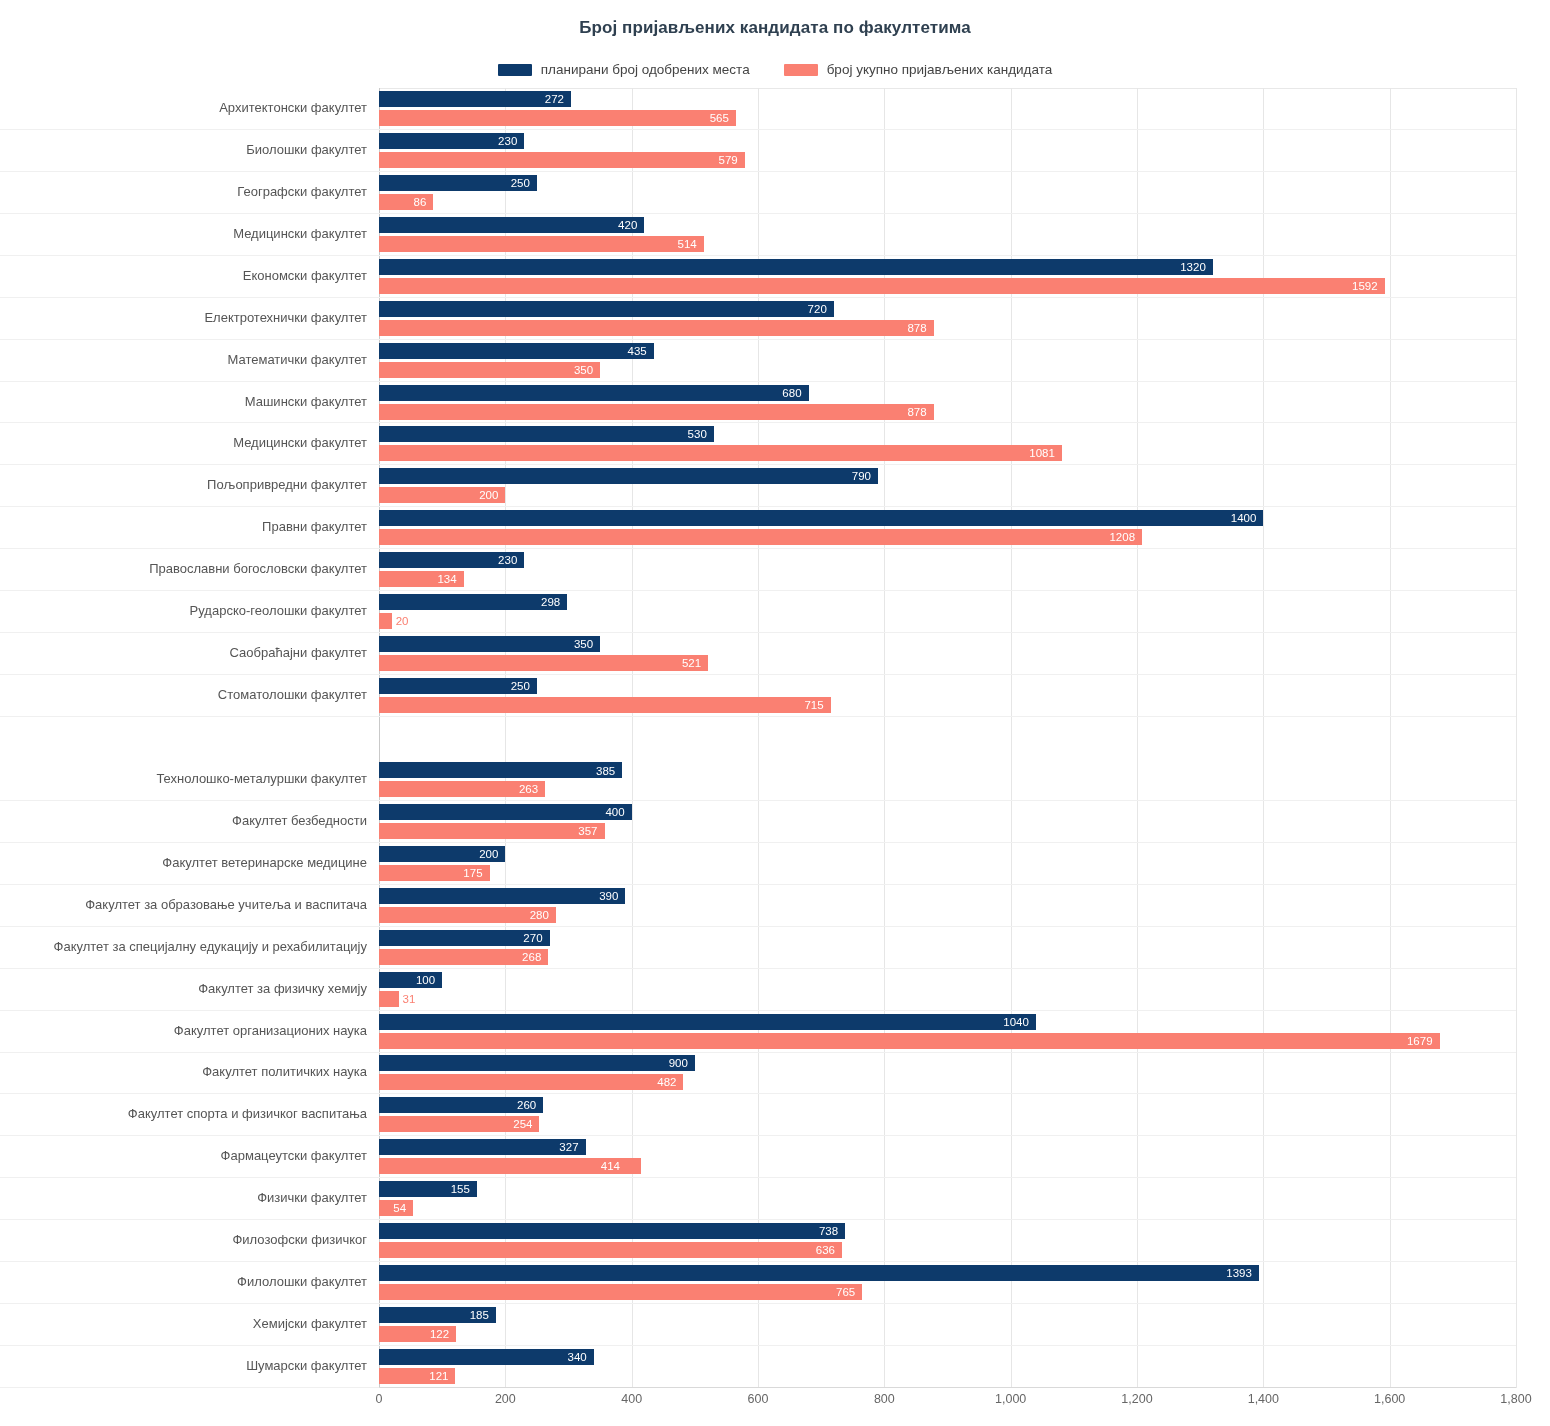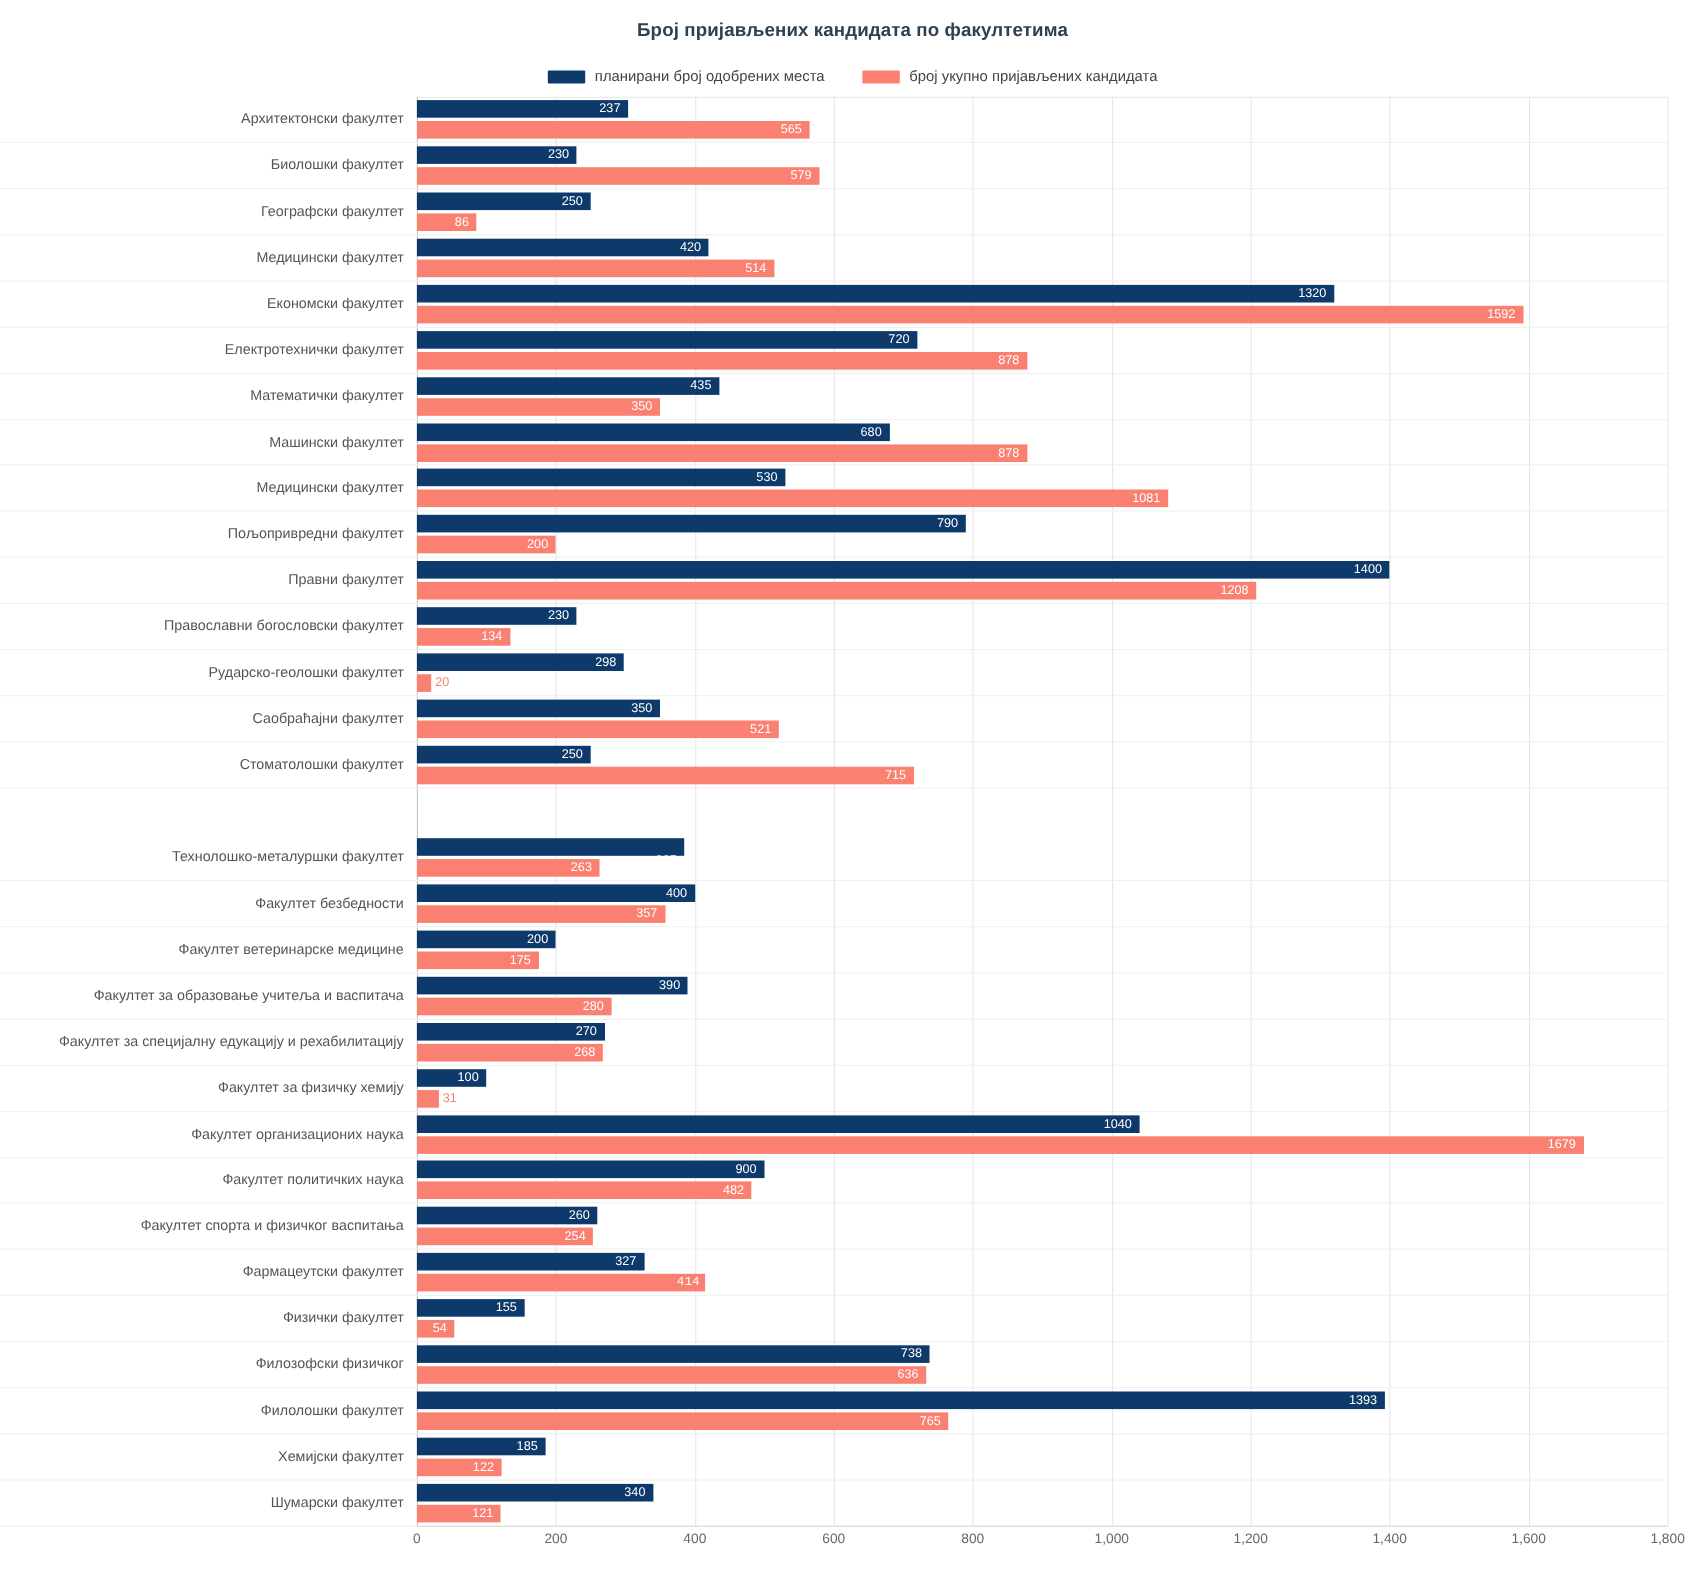--- a/index.html
+++ b/index.html
@@ -188,21 +188,21 @@
         <div class="gridline" style="left: 631.667px;"></div>
         <div class="gridline" style="left: 758px;"></div>
         <div class="gridline" style="left: 884.333px;"></div>
         <div class="gridline" style="left: 1010.67px;"></div>
         <div class="gridline" style="left: 1137px;"></div>
       </div>
     <div class="rows" id="rows">
         <div class="row" style="top: 0px; height: 41.9355px;">
           <div class="cat-label" style="top: 11.9677px;">Архитектонски факултет</div>
           <div class="bar planned" style="width: 192.027px; top: 2.96774px; background: rgb(13, 58, 107);"></div>
-          <div class="bar-label" style="left: 192.027px; top: 2.96774px;">237</div>
+          <div class="bar-label" style="left: 192.027px; top: 2.96774px;">272</div>
           <div class="bar applied" style="width: 356.892px; top: 21.9677px; background: rgb(250, 128, 114);"></div>
           <div class="bar-label" style="left: 356.892px; top: 21.9677px;">565</div>
           <div class="row-sep"></div>
         </div>
         <div class="row" style="top: 41.9355px; height: 41.9355px;">
           <div class="cat-label" style="top: 11.9677px;">Биолошки факултет</div>
           <div class="bar planned" style="width: 145.283px; top: 2.96774px; background: rgb(13, 58, 107);"></div>
           <div class="bar-label" style="left: 145.283px; top: 2.96774px;">230</div>
           <div class="bar applied" style="width: 365.735px; top: 21.9677px; background: rgb(250, 128, 114);"></div>
           <div class="bar-label" style="left: 365.735px; top: 21.9677px;">579</div>
@@ -308,21 +308,21 @@
           <div class="cat-label" style="top: 11.9677px;">Стоматолошки факултет</div>
           <div class="bar planned" style="width: 157.917px; top: 2.96774px; background: rgb(13, 58, 107);"></div>
           <div class="bar-label" style="left: 157.917px; top: 2.96774px;">250</div>
           <div class="bar applied" style="width: 451.642px; top: 21.9677px; background: rgb(250, 128, 114);"></div>
           <div class="bar-label" style="left: 451.642px; top: 21.9677px;">715</div>
           <div class="row-sep"></div>
         </div>
         <div class="row" style="top: 670.968px; height: 41.9355px;">
           <div class="cat-label" style="top: 11.9677px;">Технолошко-металуршки факултет</div>
           <div class="bar planned" style="width: 243.192px; top: 2.96774px; background: rgb(13, 58, 107);"></div>
-          <div class="bar-label" style="left: 243.192px; top: 15px;">385</div>
+          <div class="bar-label" style="left: 243.192px; top: 4px;">385</div>
           <div class="bar applied" style="width: 166.128px; top: 21.9677px; background: rgb(250, 128, 114);"></div>
           <div class="bar-label" style="left: 166.128px; top: 21.9677px;">263</div>
           <div class="row-sep"></div>
         </div>
         <div class="row" style="top: 712.903px; height: 41.9355px;">
           <div class="cat-label" style="top: 11.9677px;">Факултет безбедности</div>
           <div class="bar planned" style="width: 252.667px; top: 2.96774px; background: rgb(13, 58, 107);"></div>
           <div class="bar-label" style="left: 252.667px; top: 2.96774px;">400</div>
           <div class="bar applied" style="width: 225.505px; top: 21.9677px; background: rgb(250, 128, 114);"></div>
           <div class="bar-label" style="left: 225.505px; top: 21.9677px;">357</div>
@@ -382,21 +382,21 @@
           <div class="bar-label" style="left: 164.233px; top: 2.96774px;">260</div>
           <div class="bar applied" style="width: 160.443px; top: 21.9677px; background: rgb(250, 128, 114);"></div>
           <div class="bar-label" style="left: 160.443px; top: 21.9677px;">254</div>
           <div class="row-sep"></div>
         </div>
         <div class="row" style="top: 1048.39px; height: 41.9355px;">
           <div class="cat-label" style="top: 11.9677px;">Фармацеутски факултет</div>
           <div class="bar planned" style="width: 206.555px; top: 2.96774px; background: rgb(13, 58, 107);"></div>
           <div class="bar-label" style="left: 206.555px; top: 2.96774px;">327</div>
           <div class="bar applied" style="width: 261.51px; top: 21.9677px; background: rgb(250, 128, 114);"></div>
-          <div class="bar-label" style="left: 264px; top: 21.9677px; font-family: Liberation Mono, monospace;">414</div>
+          <div class="bar-label" style="left: 248px; top: 21.9677px;">414</div>
           <div class="row-sep"></div>
         </div>
         <div class="row" style="top: 1090.32px; height: 41.9355px;">
           <div class="cat-label" style="top: 11.9677px;">Физички факултет</div>
           <div class="bar planned" style="width: 97.9083px; top: 2.96774px; background: rgb(13, 58, 107);"></div>
           <div class="bar-label" style="left: 97.9083px; top: 2.96774px;">155</div>
           <div class="bar applied" style="width: 34.11px; top: 21.9677px; background: rgb(250, 128, 114);"></div>
           <div class="bar-label" style="left: 34.11px; top: 21.9677px;">54</div>
           <div class="row-sep"></div>
         </div>

